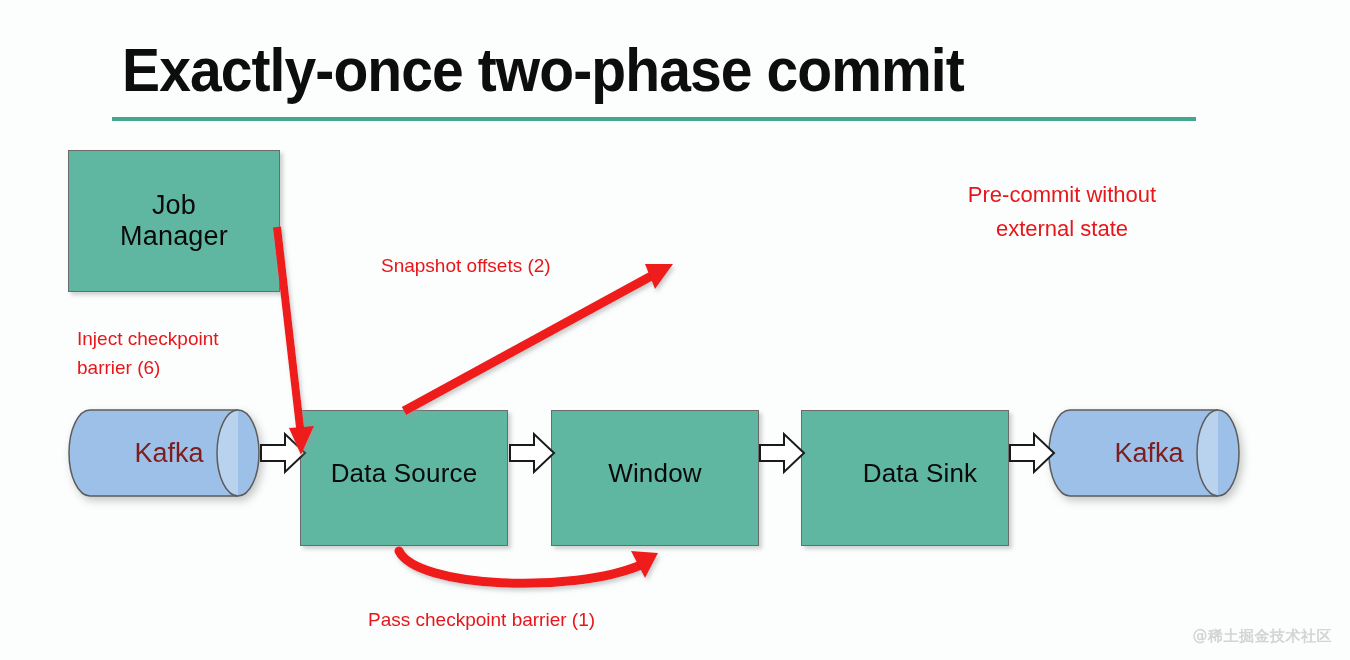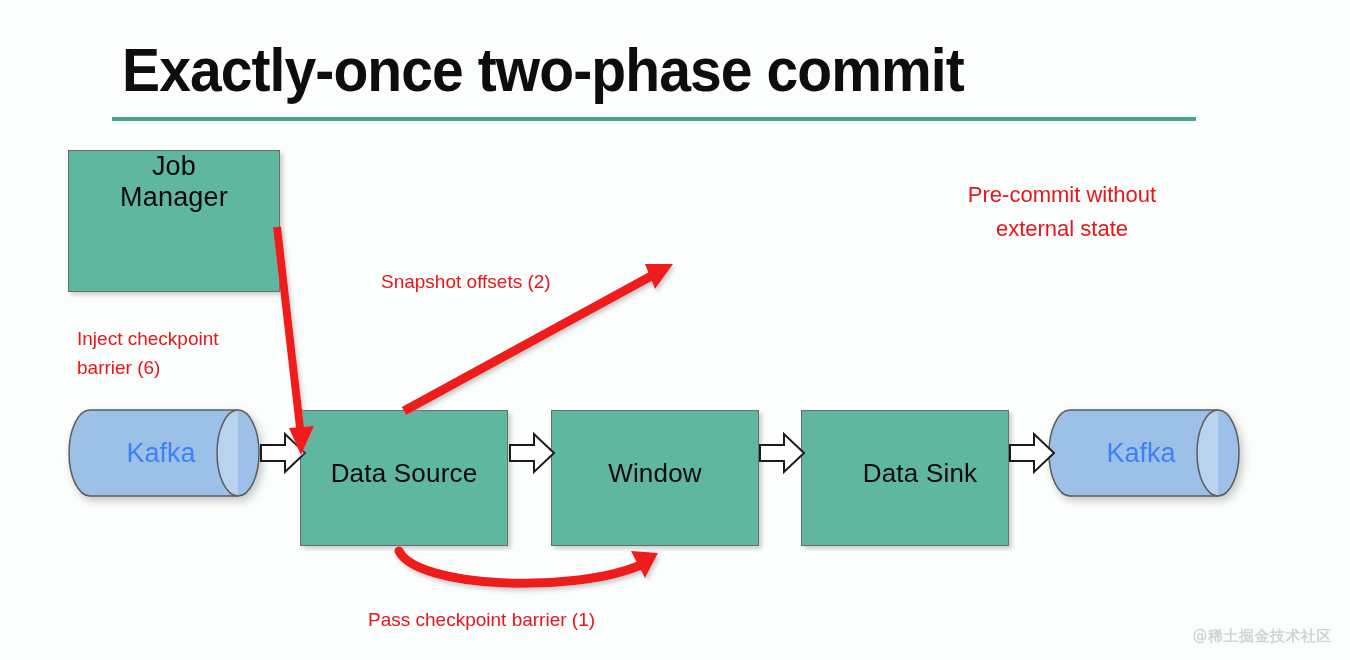--- a/index.html
+++ b/index.html
@@ -40,20 +40,21 @@
   }
 
   
   .proc-box {
     position: absolute;
     background: #5fb7a2;
     border: 1px solid #6b6b6b;
     box-shadow: 3px 3px 4px rgba(0,0,0,0.18);
     box-sizing: border-box;
     display: flex;
+    align-items: center;
     justify-content: center;
   }
   .proc-label {
     color: #0a0a0a;
     font-size: 26px;
     line-height: 1.15;
     text-align: center;
     white-space: pre-line;
     letter-spacing: 0.2px;
   }
@@ -87,29 +88,29 @@
   }
 
   
   .cyl-h {
     position: absolute;
     filter: drop-shadow(3px 4px 4px rgba(0,0,0,0.22));
   }
   .cyl-h svg { display: block; }
   .cyl-h .cyl-h-text {
     position: absolute;
-    left: 8px; top: 0;
+    left: 16px; top: 0;
     width: 100%; height: 100%;
     display: flex;
     align-items: center;
     justify-content: center;
     padding-right: 22px;
     box-sizing: border-box;
     font-size: 27px;
-    color: #3b82f6;
+    color: #7f1d1d;
     pointer-events: none;
   }
   #cyl-kafka-left  { left: 68px;   top: 409px; width: 192px; height: 88px; }
   #cyl-kafka-right { left: 1048px; top: 409px; width: 192px; height: 88px; }
 
   
   .block-arrow {
     position: absolute;
     width: 48px;
     height: 44px;
@@ -122,21 +123,21 @@
 
   
   .red-note {
     position: absolute;
     color: #e8161a;
     font-size: 19px;
     line-height: 1.5;
     white-space: pre-line;
   }
   #note-inject   { left: 77px;  top: 325px; }
-  #note-snapshot { left: 381px; top: 268px; text-align: center; }
+  #note-snapshot { left: 381px; top: 252px; text-align: center; }
   #note-pass     { left: 368px; top: 606px; }
   #note-precommit {
     left: 912px; top: 178px;
     width: 300px;
     text-align: center;
     font-size: 22px;
     font-weight: normal;
     line-height: 1.55;
   }
 

